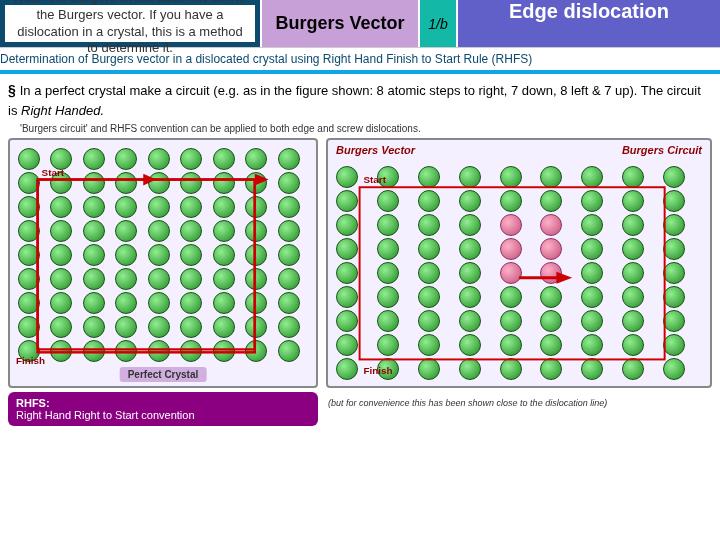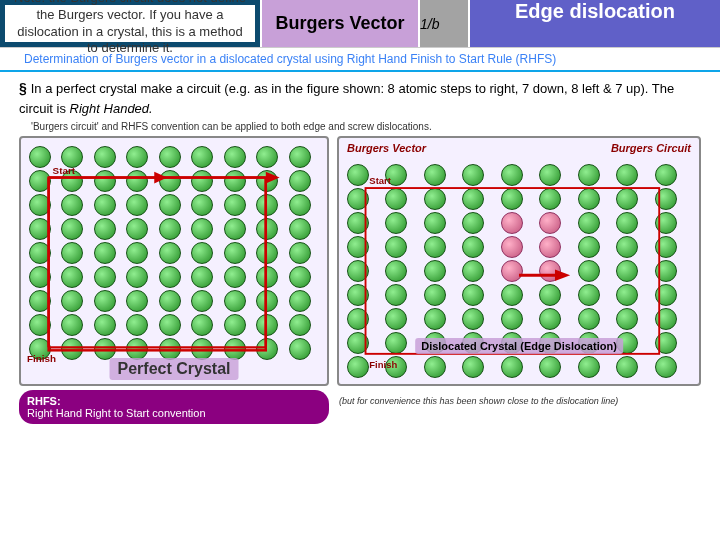--- a/index.html
+++ b/index.html
@@ -39,52 +39,53 @@
       font-size: 18px;
       font-weight: bold;
       display: flex;
       align-items: center;
       justify-content: center;
       border-left: 2px solid #fff;
       border-right: 2px solid #fff;
     }
 
     .fraction-icon {
-      background: #a3a3a3;
-      width: 50px;
+      background: #14b8a6;
+      width: 38px;
       display: flex;
       align-items: center;
+      justify-content: center;
       font-size: 14px;
       font-style: italic;
       border-right: 2px solid #fff;
     }
 
     .edge-dislocation-btn {
       flex: 1;
       background: #6060c8;
       color: #fff;
       font-size: 20px;
       font-weight: bold;
       display: flex;
       align-items: flex-start;
       justify-content: center;
     }
 
     
     .subtitle {
       background: #fff;
-      padding: 4px 24px;
+      padding: 4px 0;
       font-size: 12px;
-      color: #3b82f6;
-      border-bottom: 2px solid #0ea5e9;
+      color: #0c4a6e;
+      border-bottom: 4px solid #0ea5e9;
     }
 
     
     .main-content {
-      padding: 6px 19px;
+      padding: 6px 8px;
     }
 
     .bullet-section {
       margin-bottom: 4px;
     }
 
     .bullet-large {
       font-size: 13px;
       color: #000;
       line-height: 1.5;
@@ -137,21 +138,21 @@
       border-radius: 50%;
       background: radial-gradient(circle at 35% 35%, #90ee90, #228B22);
       border: 1px solid #155215;
     }
 
     .crystal-label {
       position: absolute;
       bottom: 4px;
       left: 50%;
       transform: translateX(-50%);
-      font-size: 16px;
+      font-size: 10px;
       font-weight: bold;
       color: #333;
       background: rgba(200,160,216,0.8);
       padding: 2px 8px;
       border-radius: 3px;
       white-space: nowrap;
     }
 
     
     .diagram-right {
@@ -207,21 +208,21 @@
       margin-top: 4px;
       align-items: flex-start;
     }
 
     .rhfs-box {
       flex: 0 0 310px;
       background: #8B0080;
       color: #fff;
       font-size: 11px;
       padding: 5px 8px;
-      border-radius: 14px;
+      border-radius: 6px;
     }
 
     .note-bottom {
       flex: 1;
       font-size: 10px;
       color: #cc0000;
       font-style: italic;
       font-weight: bold;
       padding: 2px;
     }
@@ -504,21 +505,20 @@
       <svg class="circuit" viewBox="0 0 380 250">
 
         <rect x="28" y="48" width="310" height="175" fill="none" stroke="#cc0000" stroke-width="2" stroke-dasharray="none"></rect>
 
         <line x1="190" y1="140" x2="230" y2="140" stroke="#cc0000" stroke-width="3"></line>
         <polygon points="228,134 244,140 228,146" fill="#cc0000"></polygon>
 
         <text x="32" y="44" font-size="10" fill="#8B0000" font-weight="bold">Start</text>
         <text x="32" y="238" font-size="10" fill="#8B0000" font-weight="bold">Finish</text>
       </svg>
-      <div class="dislocated-label">Dislocated Crystal (Edge Dislocation)</div>
     </div>
 
   </div>
 
   <div class="bottom-row">
     <div class="rhfs-box">
       <div style="font-weight:bold;">RHFS:</div>
       <div>Right Hand Right to Start convention</div>
     </div>
     <div class="note-bottom">

